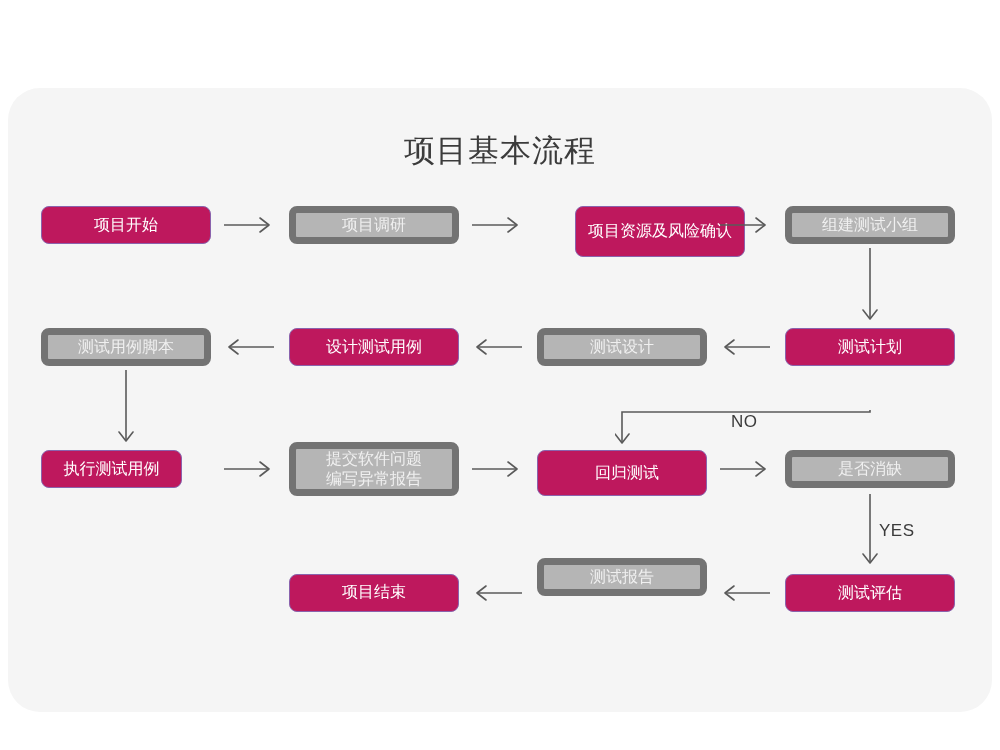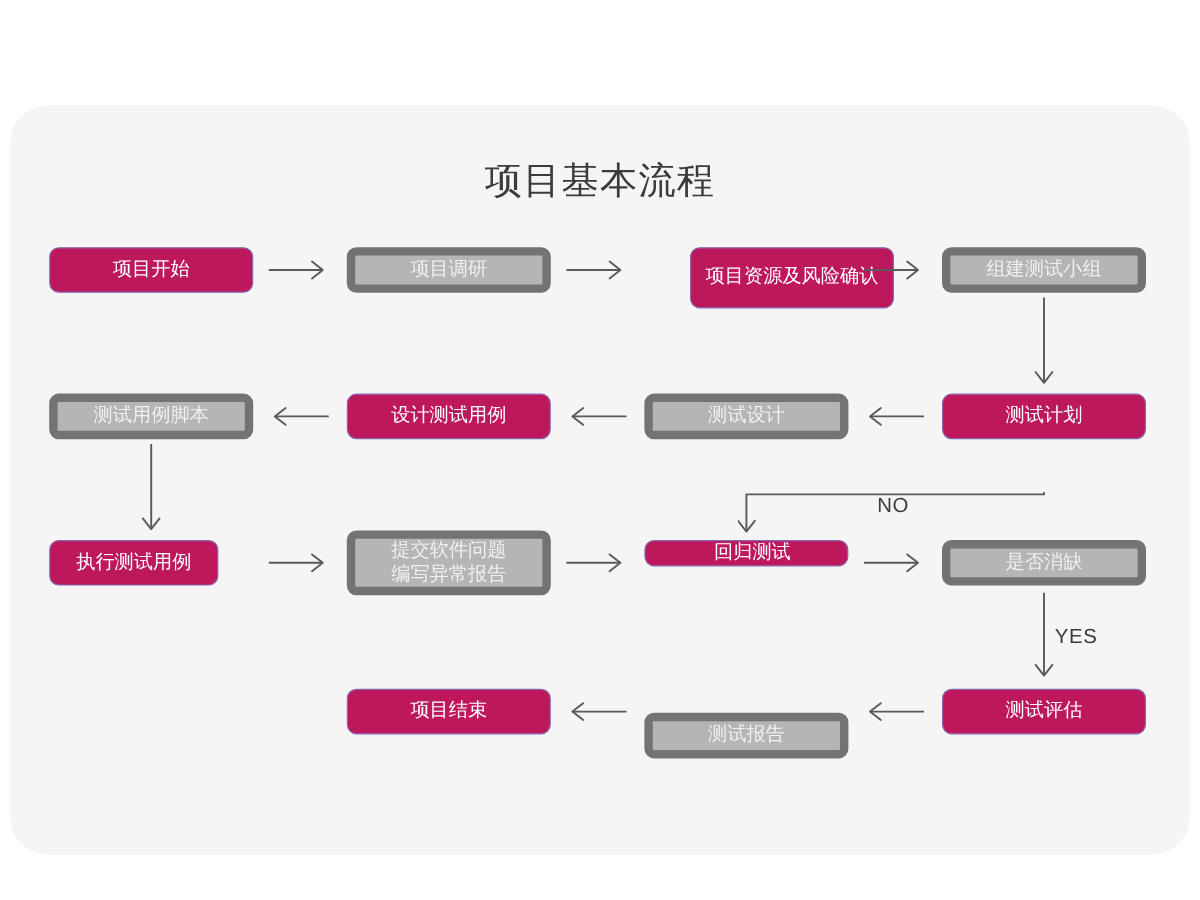--- a/index.html
+++ b/index.html
@@ -205,21 +205,21 @@
 编写异常报告</span>
   </div>
 
   <div class="arrow-h" style="left:470px; top:458px;">
     <svg width="56" height="22" viewBox="0 0 56 22">
       <path d="M2 11 H46" stroke="#5a5a5a" stroke-width="1.6" fill="none"></path>
       <path d="M38 4 L47 11 L38 18" stroke="#5a5a5a" stroke-width="1.6" fill="none" stroke-linecap="round" stroke-linejoin="round"></path>
     </svg>
   </div>
 
-  <div class="node purple" style="left:537px; top:450px; width:170px; height:22px;padding-left:16px;">
+  <div class="node purple" style="left:537px; top:450px; width:170px; height:46px;padding-left:16px;">
     <span class="lbl">回归测试</span>
   </div>
 
   <div class="arrow-h" style="left:718px; top:458px;">
     <svg width="56" height="22" viewBox="0 0 56 22">
       <path d="M2 11 H46" stroke="#5a5a5a" stroke-width="1.6" fill="none"></path>
       <path d="M38 4 L47 11 L38 18" stroke="#5a5a5a" stroke-width="1.6" fill="none" stroke-linecap="round" stroke-linejoin="round"></path>
     </svg>
   </div>
 
@@ -239,21 +239,21 @@
     <span class="lbl">项目结束</span>
   </div>
 
   <div class="arrow-h" style="left:470px; top:582px;">
     <svg width="56" height="22" viewBox="0 0 56 22">
       <path d="M8 11 H52" stroke="#5a5a5a" stroke-width="1.6" fill="none"></path>
       <path d="M16 4 L7 11 L16 18" stroke="#5a5a5a" stroke-width="1.6" fill="none" stroke-linecap="round" stroke-linejoin="round"></path>
     </svg>
   </div>
 
-  <div class="node gray" style="left:537px; top:594px; width:170px; height:38px;">
+  <div class="node gray" style="left:537px; top:558px; width:170px; height:38px;">
     <span class="lbl">测试报告</span>
   </div>
 
   <div class="arrow-h" style="left:718px; top:582px;">
     <svg width="56" height="22" viewBox="0 0 56 22">
       <path d="M8 11 H52" stroke="#5a5a5a" stroke-width="1.6" fill="none"></path>
       <path d="M16 4 L7 11 L16 18" stroke="#5a5a5a" stroke-width="1.6" fill="none" stroke-linecap="round" stroke-linejoin="round"></path>
     </svg>
   </div>
 

